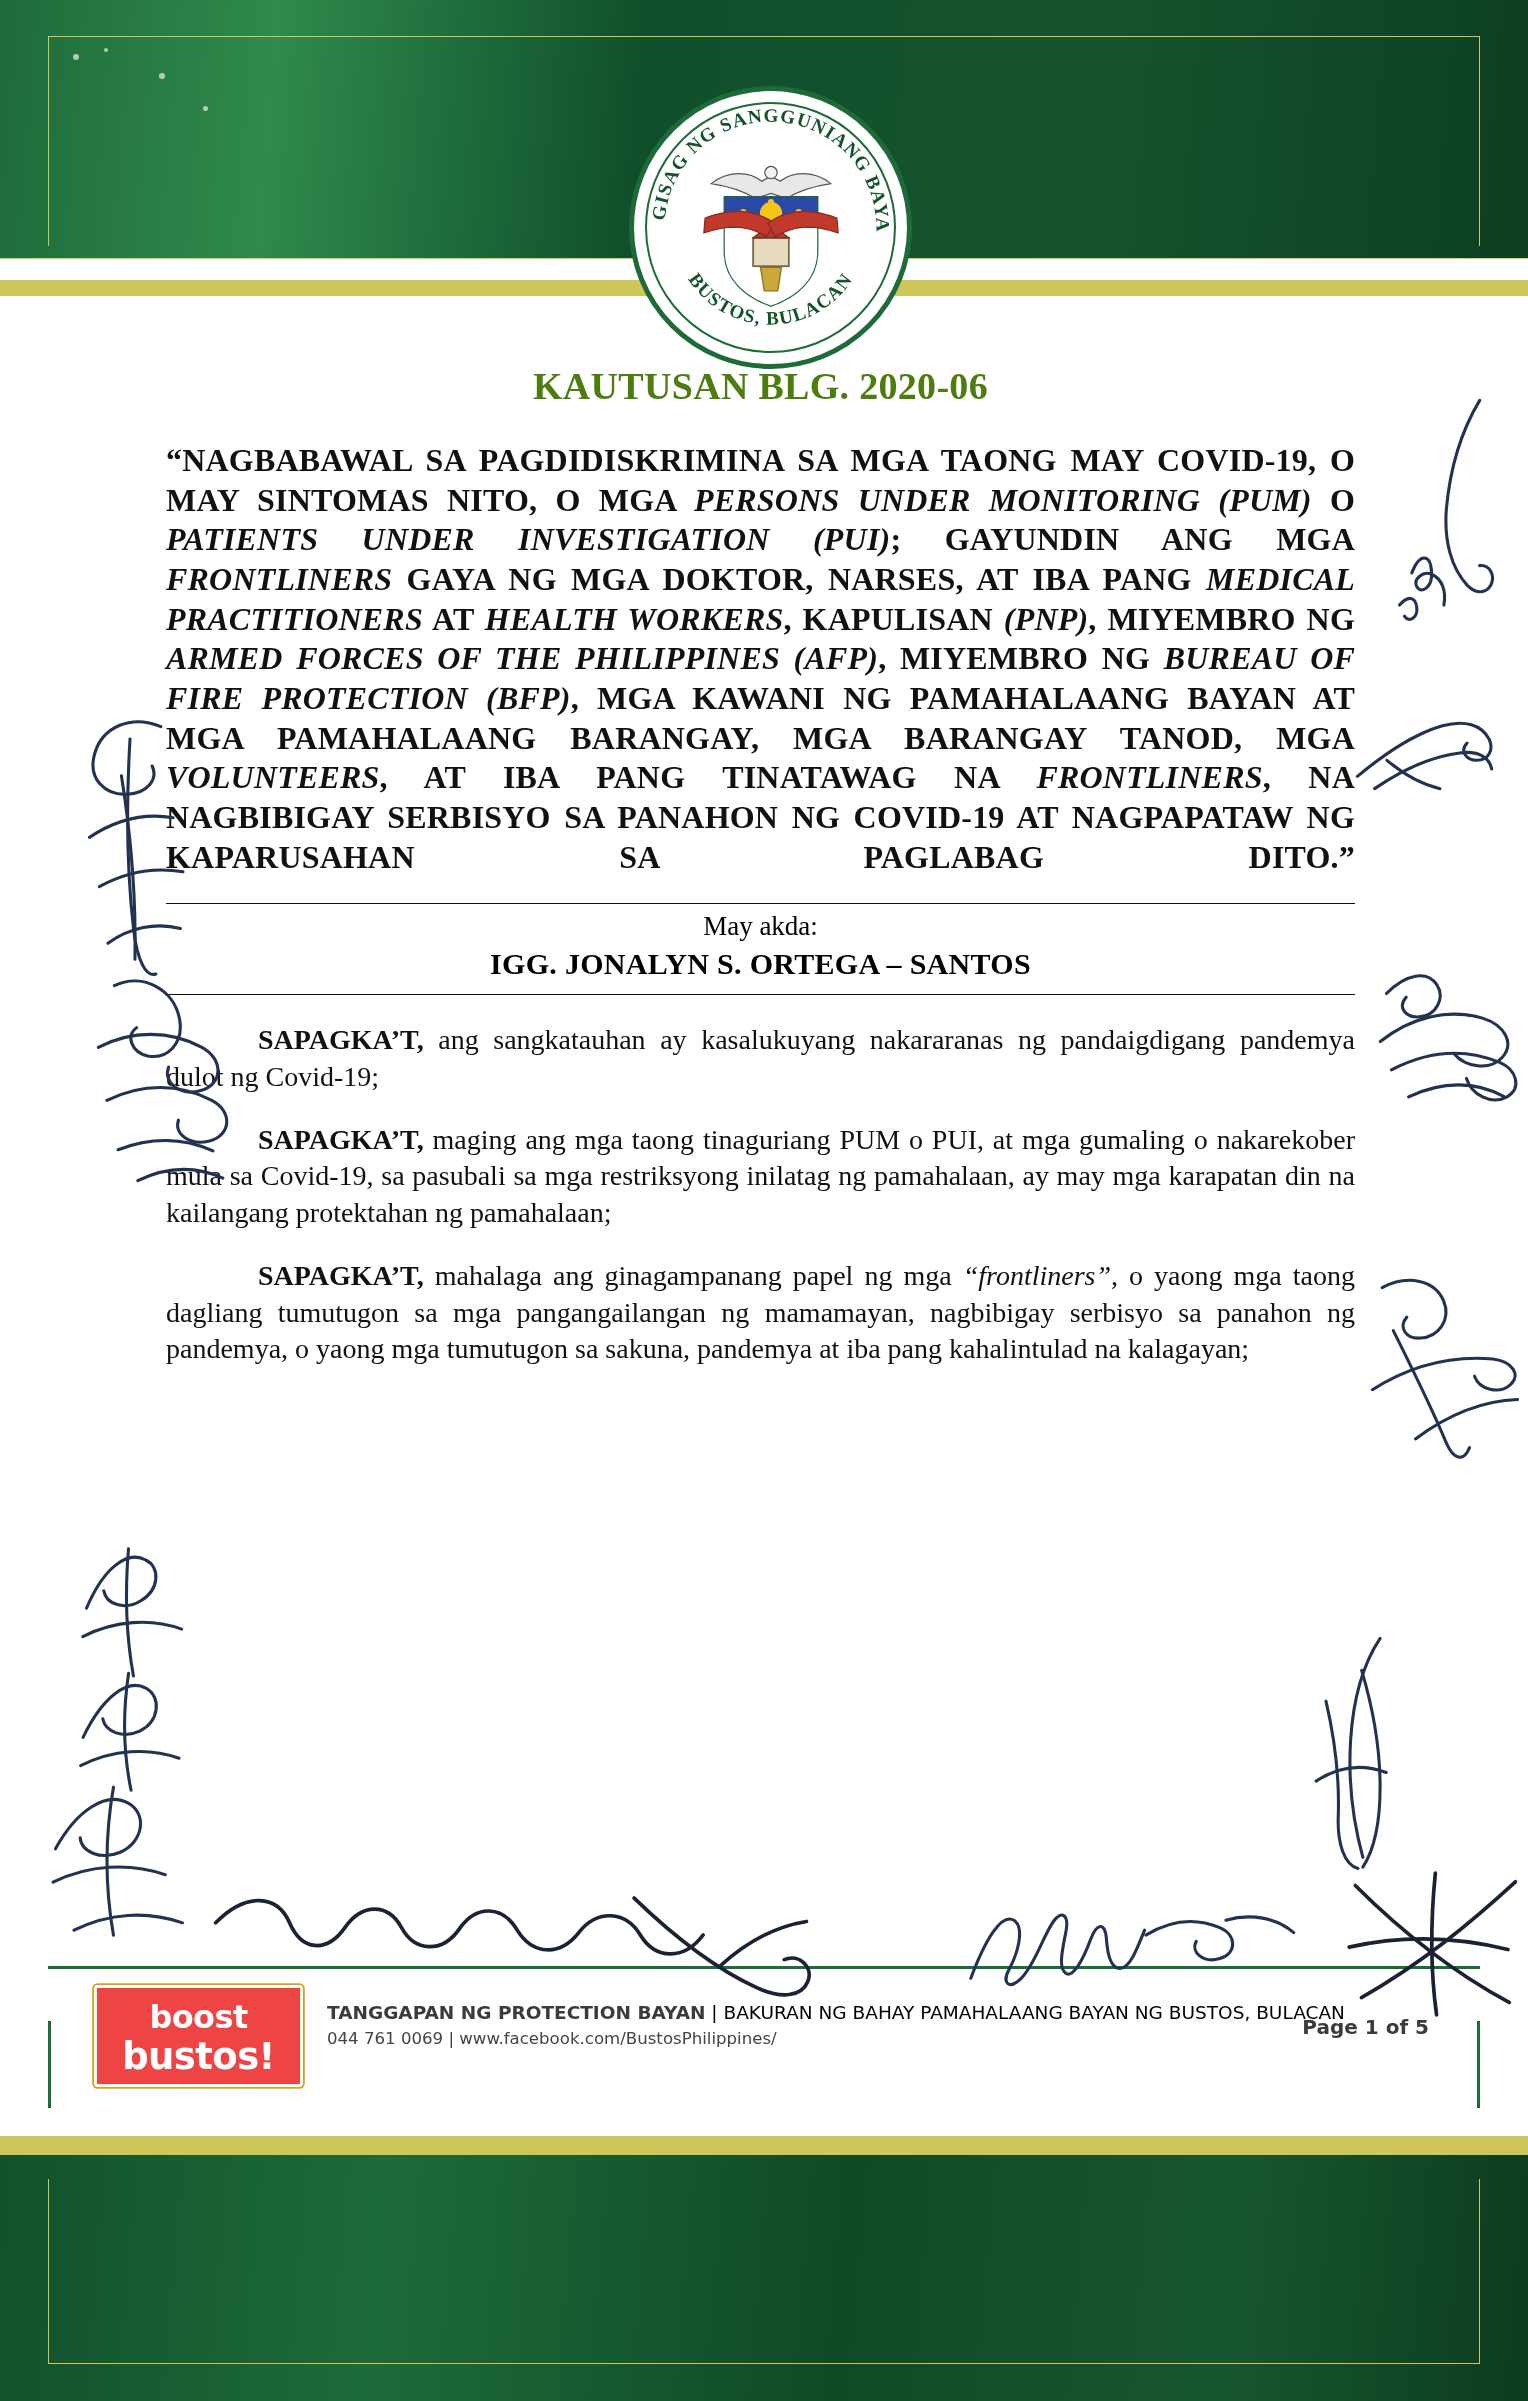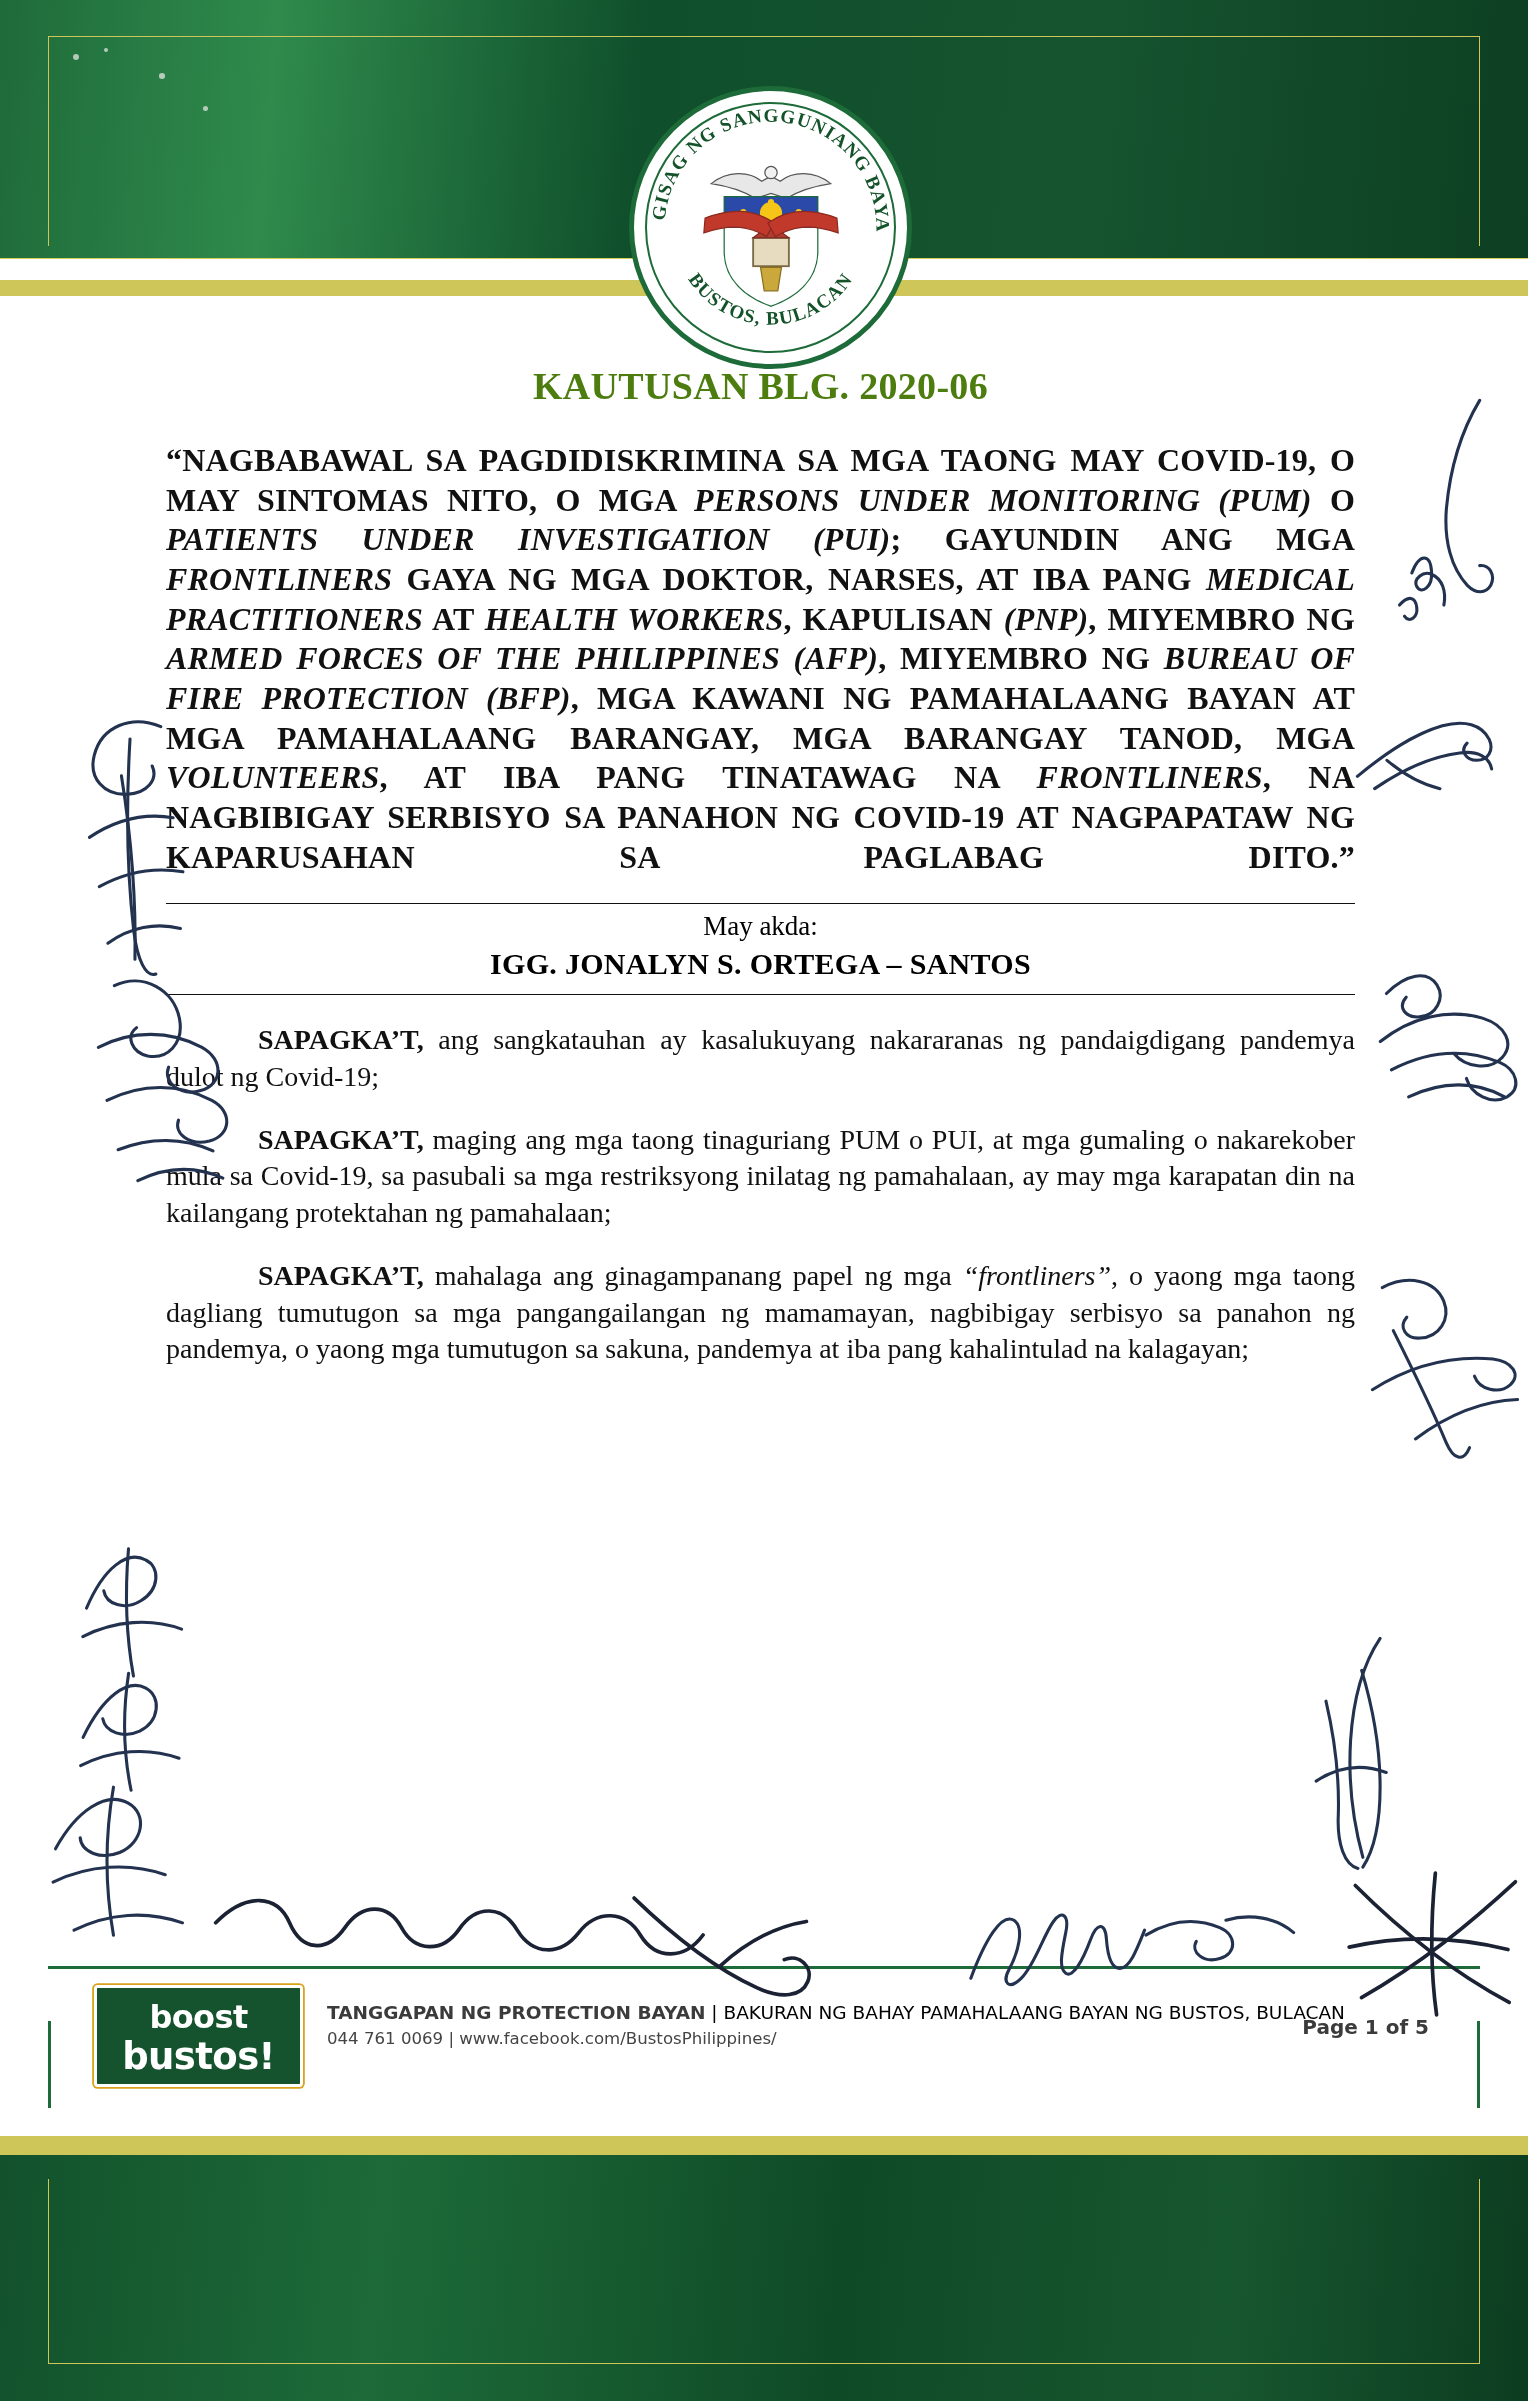--- a/index.html
+++ b/index.html
@@ -189,21 +189,21 @@
   .footer-rule {
     position: absolute;
     left: 48px; top: 0;
     width: 1432px; height: 2.5px;
     background: #1d6b38;
   }
   .logo {
     position: absolute;
     left: 94px; top: 18.5px;
     width: 203px; height: 96px;
-    background: #14532d;
+    background: #ef4444;
     border: 3.1px solid #ffffff;
     box-shadow: 0 0 0 1.8px #d8a21a;
     border-radius: 3.7px;
   }
   .logo .l1, .logo .l2 {
     position: absolute;
     left: 0; right: 0;
     text-align: center;
     color: #ffffff;
     font-family: "DejaVu Sans", sans-serif;

